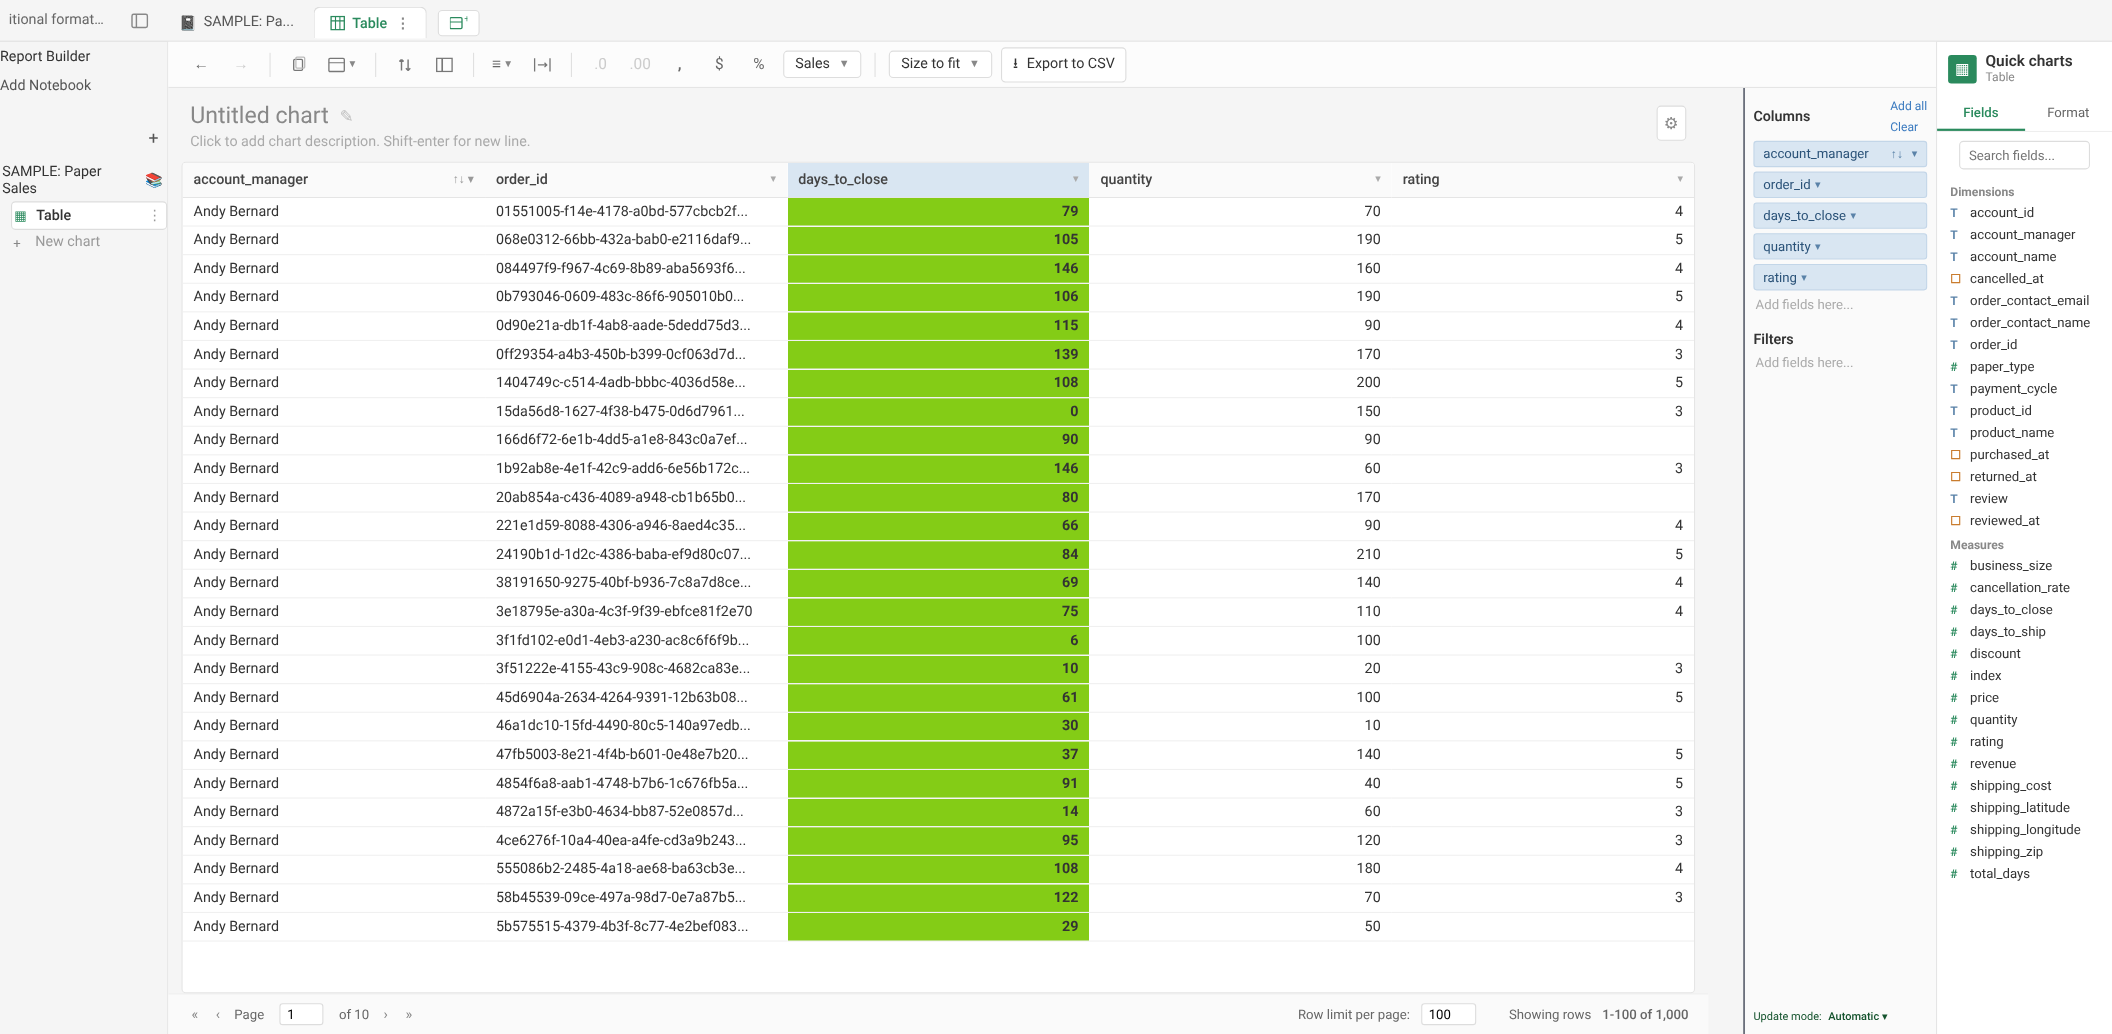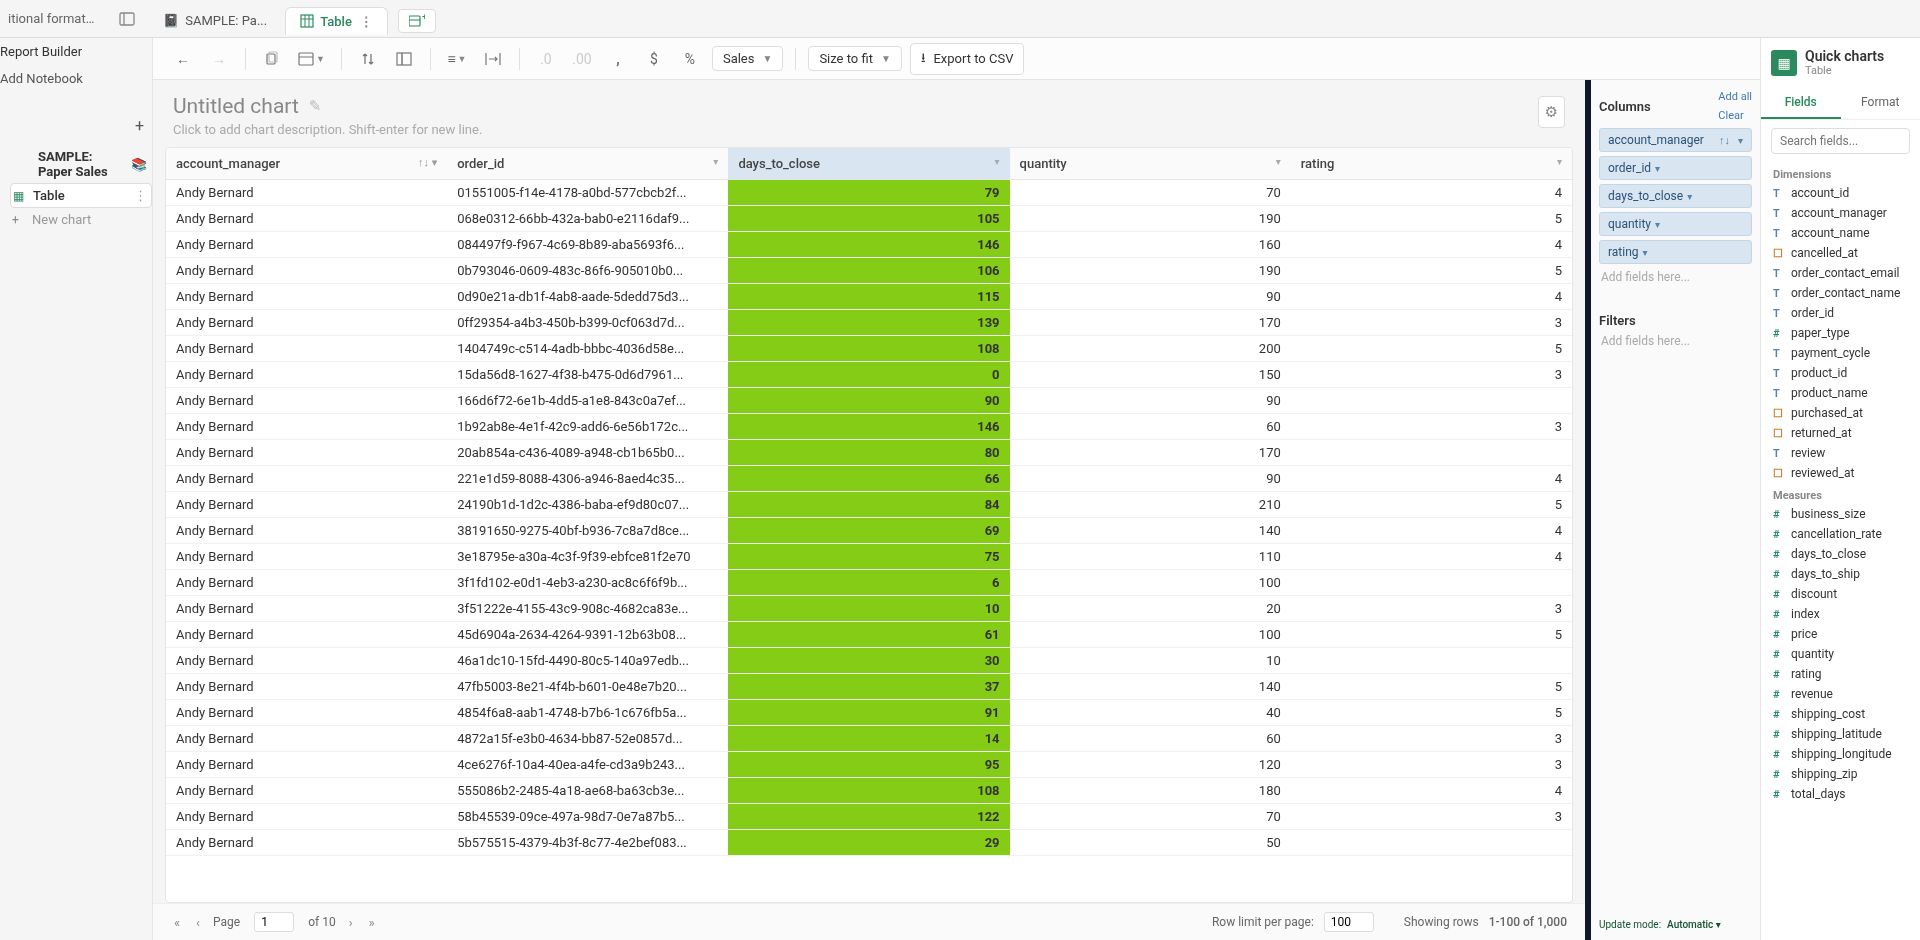--- a/index.html
+++ b/index.html
@@ -18,21 +18,21 @@
 
 .body-row { display:flex; flex:1; min-height:0; }
 
 
 .left-sidebar { width: 153px; background:#f5f5f5; border-right:1px solid #e5e5e5; display:flex; flex-direction:column; }
 .ls-link { padding: 6px 0 6px 0; font-size:13px; color:#333; cursor:pointer; }
 .ls-link.light { color:#555; }
 .ls-plus { margin-left:auto; color:#555; font-size:16px; padding:4px 8px; cursor:pointer;}
 .ls-section { padding: 6px 0 0 0; }
 .ls-item { display:flex; align-items:center; padding:4px 4px 4px 2px; cursor:pointer; color:#333; font-size:13px; gap:6px;}
-.ls-item.folder { font-weight:700;margin-left:36px; }
+.ls-item.folder { font-weight:400; }
 .ls-item.active { background:#fff; border:1px solid #ddd; border-radius:4px; }
 .ls-item .glyph { font-size:12px; color:#888; width:14px; display:inline-block; }
 .ls-item .book { color:#c97c2e; }
 .ls-item .pad { color:#2a8a5d; width:14px; font-size:12px;}
 .ls-item .dots { margin-left:auto; color:#999; }
 
 
 .main-col { flex:1; display:flex; flex-direction:column; min-width:0; background:#f5f5f5; }
 
 
@@ -64,40 +64,40 @@
 col.c1{width:210px;} col.c2{width:210px;} col.c3{width:210px;} col.c4{width:210px;} col.c5{width:210px;}
 
 
 .table-footer { display:flex; align-items:center; padding:8px 18px; font-size:12px; color:#666; gap:10px; background:#fafafa; border-top:1px solid #eee;}
 .pg-btn { color:#888; cursor:pointer; font-size:13px; padding:0 3px;}
 .pg-input { width:40px; border:1px solid #ddd; border-radius:3px; padding:2px 6px; font-size:12px; text-align:left; margin:0 4px;}
 .footer-spacer { flex:1; }
 .footer-input { width:50px; border:1px solid #ddd; border-radius:3px; padding:2px 6px; font-size:12px; }
 
 
-.config-panel { width:175px; background:#fafafa; border-left:6px solid #0f172a; padding:10px 8px; display:flex; flex-direction:column; gap:23px; font-size:12px;}
+.config-panel { width:175px; background:#fafafa; border-left:1px solid #0f172a; padding:10px 8px; display:flex; flex-direction:column; gap:12px; font-size:12px;margin-left:32px;}
 .cfg-section-title { font-weight:600; font-size:13px; color:#333; display:flex; align-items:center;}
 .cfg-links { margin-left:auto; font-size:11px; font-weight:400; display:flex; gap:6px;flex-direction:column;}
 .cfg-links span { color:#3a7abf; cursor:pointer; }
 .cfg-pill { display:flex; align-items:center; background:#d9e6f2; border:1px solid #c3d6e8; border-radius:3px; padding:4px 8px; font-size:12px; color:#2a5278; cursor:grab; position:relative;}
 .cfg-pill .pill-sort { margin-left:auto; color:#5a82a8; font-size:11px; padding-right:4px;}
 .cfg-pill .pill-caret { color:#5a82a8; font-size:10px; margin-left:4px;}
 .cfg-pills { display:flex; flex-direction:column; gap:4px; }
 .cfg-placeholder { color:#aaa; font-size:12px; padding:6px 2px; }
 
 
 .fields-panel { width:160px; background:#fff; border-left:1px solid #e5e5e5; display:flex; flex-direction:column; }
 .fields-header { padding:10px 10px 4px 10px; display:flex; align-items:center; gap:8px;}
 .fields-header .qicon { width:26px; height:26px; background:#2a8a5d; border-radius:3px; display:flex; align-items:center; justify-content:center; color:#fff; font-size:14px;}
 .fields-header .qtitle { font-size:14px; font-weight:600; }
 .fields-header .qsub { font-size:11px; color:#888; }
 .fields-tabs { display:flex; border-bottom:1px solid #eee; margin-top:6px; }
 .fields-tab { flex:1; text-align:center; padding:8px 0; font-size:12px; color:#666; cursor:pointer; }
 .fields-tab.active { color:#2a8a5d; border-bottom:2px solid #2a8a5d; font-weight:500;}
-.fields-search { margin:8px 10px; }
+.fields-search { margin:8px 20px; }
 .fields-search input { width:100%; border:1px solid #ddd; border-radius:4px; padding:5px 8px; font-size:12px; }
 .fields-group-title { font-size:11px; color:#888; padding:6px 12px 2px 12px;font-weight:bold; }
 .fields-list { overflow:auto; flex:1; }
 .field-item { display:flex; align-items:center; gap:6px; padding:3px 12px; font-size:12px; color:#333; cursor:grab;}
 .field-icon { width:12px; font-size:11px; font-weight:600; }
 .field-icon.tT { color:#5a82a8; }
 .field-icon.tD { color:#c97c2e; }
 .field-icon.tN { color:#2a8a5d; }
 svg { display:block; }
 </style>

